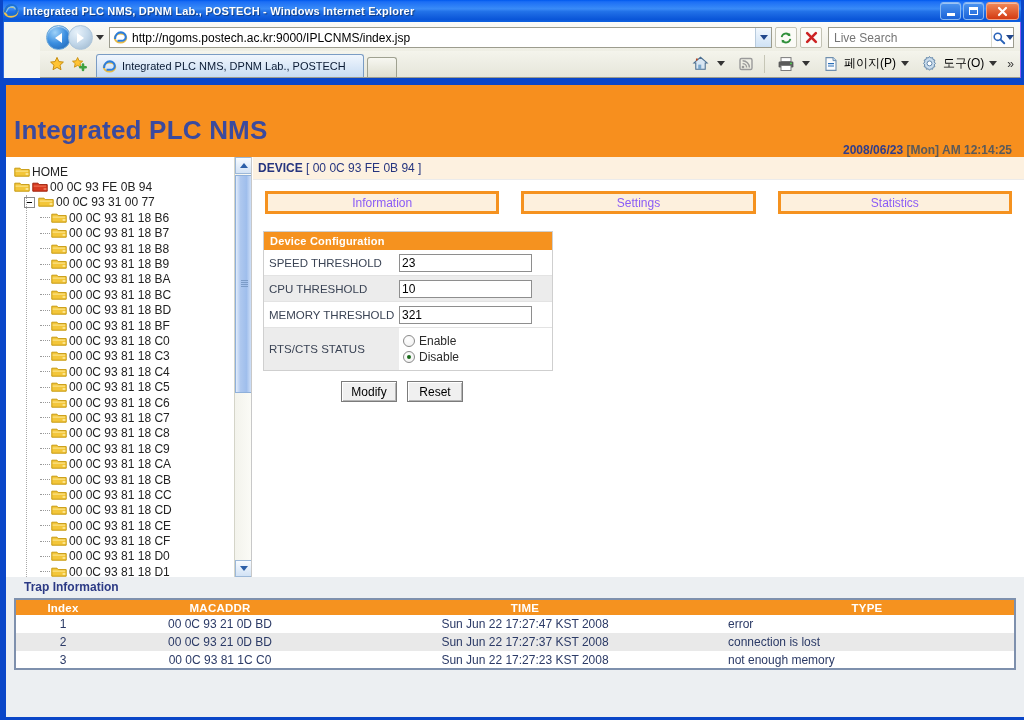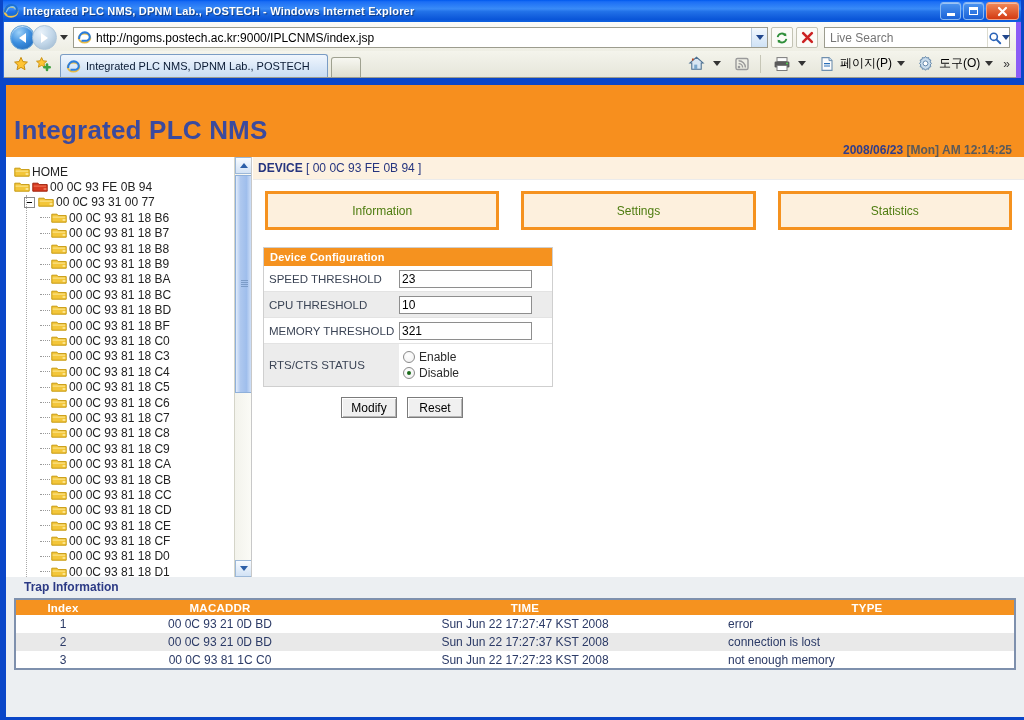--- a/index.html
+++ b/index.html
@@ -62,21 +62,22 @@
     background: linear-gradient(to bottom,#f08a5a,#d43b12);
     border: 1px solid #f0a183;
   }
   .win-min-glyph { width:8px; height:3px; background:#fff; margin-top:6px; }
   .win-max-glyph { width:9px; height:8px; border:1px solid #fff; border-top-width:3px; }
 
   
   #browser-chrome {
     background: #f6f6f0;
     border-left: 1px solid #2d6ae0;
-    border-right: 5px solid #8b5cf6;
+    border-right: 1px solid #8b5cf6;
+    padding-left: 36px;
   }
   #navbar {
     height: 29px;
     display: flex; align-items: center;
     padding: 2px 6px 0 6px;
     background: linear-gradient(to bottom,#fbfbf8,#eeeee4);
   }
   .navbtn {
     width: 25px; height: 25px;
     border-radius: 50%;
@@ -312,25 +313,25 @@
   #dev-title {
     font-size: 12px; color:#26357f; font-weight:bold;
   }
   #dev-title .macpart { font-weight: normal; color:#26357f; }
   #tabs {
     display:flex; margin-top: 11px; padding: 0 12px;
     gap: 0;
   }
   .ctab {
     flex: 1 1 0;
-    height: 39px;
+    height: 23px;
     background: #fdf0dd;
     border: 3px solid #f5921f;
     display:flex;align-items:center;justify-content:center;
-    font-size:12px; color:#4d7c0f;
+    font-size:12px; color:#8b5cf6;
     margin-right: 22px;
   }
   .ctab:last-child { margin-right: 0; }
 
   #cfg-box {
     margin: 17px 0 0 10px;
     width: 290px;
     border: 1px solid #cfcfcf;
     background: #fff;
   }

